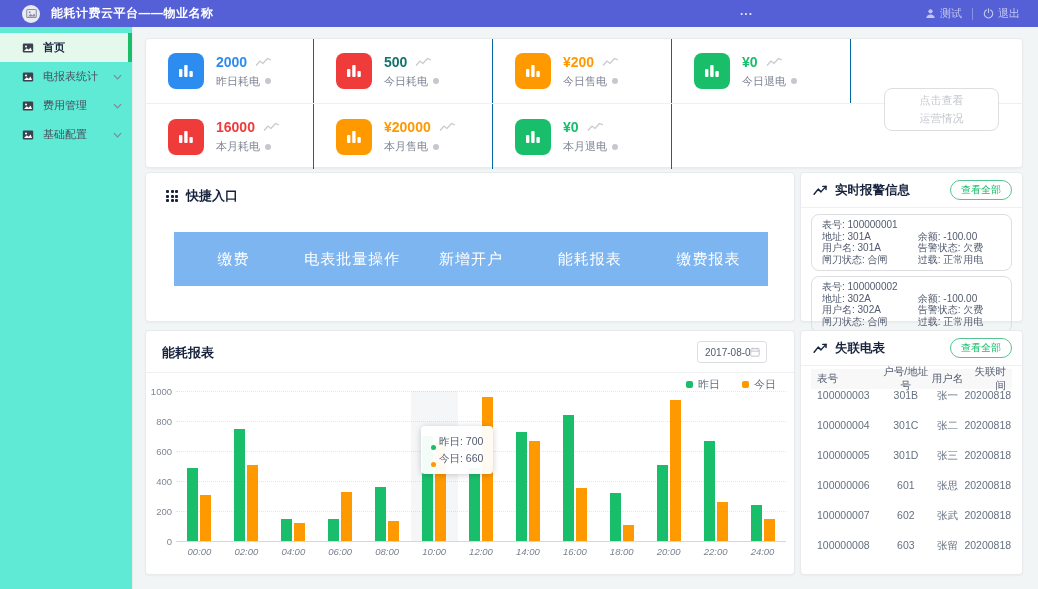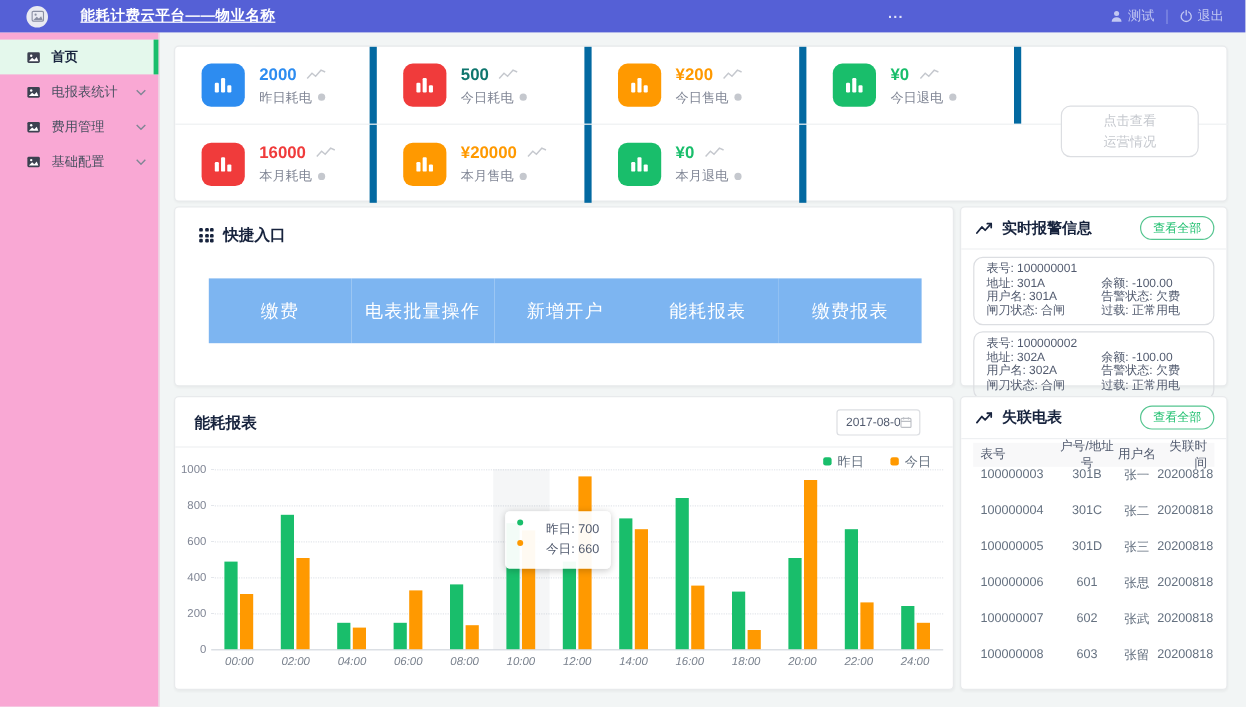--- a/index.html
+++ b/index.html
@@ -8,50 +8,50 @@
     font-family:"Liberation Sans","DejaVu Sans",sans-serif;
     background:#f2f5f5; position:relative; overflow:hidden; color:#495060;
   }
   svg { display:block; }
 
   
   .header { position:absolute; left:0; top:0; width:1038px; height:27px;
     background:#5560d6; display:flex; align-items:center; z-index:5; }
   .logo { width:18px; height:18px; border-radius:50%; background:#e9eaf2;
     margin-left:22px; display:flex; align-items:center; justify-content:center; }
-  .app-title { color:#fff; font-size:12px; font-weight:bold; margin-left:27px; letter-spacing:.5px;text-decoration:underline; }
+  .app-title { color:#fff; font-size:12px; font-weight:bold; margin-left:11px; letter-spacing:.5px; }
   .header-ellipsis { position:absolute; left:740px; top:4px; color:#e0e2f8; font-size:12px;
     font-weight:bold; letter-spacing:1px; cursor:pointer; }
   .header-right { position:absolute; right:18px; top:0; height:27px; display:flex;
     align-items:center; gap:10px; color:#c3c8f2; font-size:11px; }
   .h-item { display:flex; align-items:center; gap:4px; cursor:pointer; }
   .h-divider { width:1px; height:12px; background:#8890e4; }
 
   
   .sidebar { position:absolute; left:0; top:27px; width:133px; height:562px;
-    background:#f9a8d4; border-right:1px solid #e8eaec; padding-top:6px; z-index:4; }
+    background:#5eead4; border-right:1px solid #e8eaec; padding-top:6px; z-index:4; }
   .sidebar-item { height:29px; display:flex; align-items:center; padding:0 10px 0 22px;
     font-size:11px; color:#495060; cursor:pointer; position:relative; }
   .sidebar-item .mi-label { margin-left:9px; flex:1; }
   .sidebar-item.active { background:#e4f8ec; color:#17233d; font-weight:bold; }
   .sidebar-item.active::after { content:""; position:absolute; right:0; top:0;
     width:4px; height:100%; background:#19be6b; }
   .chev { color:#808695; margin-left:auto; }
 
   
   .card { position:absolute; background:#fff; border:1px solid #e8eaec; border-radius:4px;
     box-shadow:0 1px 2px rgba(0,0,0,.04); }
 
   
   .stats-card { left:145px; top:38px; width:878px; height:130px; }
   .stat-row { position:absolute; left:0; width:878px; height:65px; display:flex; }
   .stat-row.r1 { top:0; border-bottom:1px solid #eef0f2; }
   .stat-row.r2 { top:65px; }
   .stat-cell { width:179px; display:flex; align-items:center; padding-left:22px;
-    border-right:6px solid #0369a1;text-align:right; }
+    border-right:1px solid #0369a1;text-align:right; }
   .stat-cell:first-child { width:168px; }
   .stat-icon { width:36px; height:36px; border-radius:8px; display:flex;
     align-items:center; justify-content:center; flex:none; }
   .stat-text { margin-left:12px; }
   .stat-value { font-size:14px; font-weight:bold; display:flex; align-items:center; gap:8px; }
   .stat-label { font-size:11px; color:#808695; margin-top:4px; display:flex; align-items:center; gap:5px; }
   .info-dot { width:6px; height:6px; border-radius:50%; background:#c5c8ce; display:inline-block; }
   .ops-button { position:absolute; right:23px; top:49px; width:115px; height:43px;
     border:1px solid #dcdee2; border-radius:8px; background:#fff; color:#c5c8ce;
     font-size:11px; display:flex; flex-direction:column; align-items:center;
@@ -86,21 +86,21 @@
   .gridline.zero { border-top:1px solid #d3d7de; }
   .ylabel { position:absolute; width:26px; text-align:right; font-size:9.5px; color:#808695; }
   .bars { position:absolute; left:0; top:0; width:100%; height:100%; display:flex; }
   .bar-group { flex:1; position:relative; }
   .bar { position:absolute; bottom:0; width:11px; }
   .hover-band { position:absolute; top:0; height:100%; background:rgba(120,130,140,.07); }
   .xlabels { position:absolute; left:30px; top:215px; width:610px; display:flex; }
   .xlabel { flex:1; text-align:center; font-size:9.5px; color:#7a828e; font-style:italic; }
   .tooltip { position:absolute; left:245px; top:35px; background:rgba(255,255,255,.95);
     border-radius:4px; box-shadow:0 1px 6px rgba(0,0,0,.2); padding:7px 10px; z-index:3; }
-  .tooltip-line { display:flex; align-items:flex-start; gap:19px; font-size:10.5px; color:#515a6e;
+  .tooltip-line { display:flex; align-items:flex-end; gap:3px; font-size:10.5px; color:#515a6e;
     line-height:17px; white-space:nowrap; }
   .t-dot { width:5px; height:5px; border-radius:50%; }
 
   
   .alerts-card { left:800px; top:172px; width:223px; height:150px; }
   .meters-card { left:800px; top:330px; width:223px; height:245px; }
   .panel-head { position:absolute; left:0; top:0; width:100%; height:35px;
     border-bottom:1px solid #eef0f2; display:flex; align-items:center; padding:0 10px 0 12px; }
   .panel-title { font-size:12.5px; font-weight:bold; color:#17233d; margin-left:7px; }
   .view-all { margin-left:auto; border:1px solid #55c590; color:#19be6b; font-size:10px;

